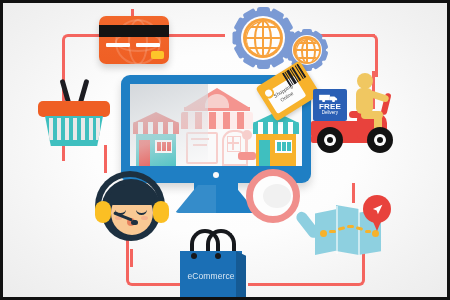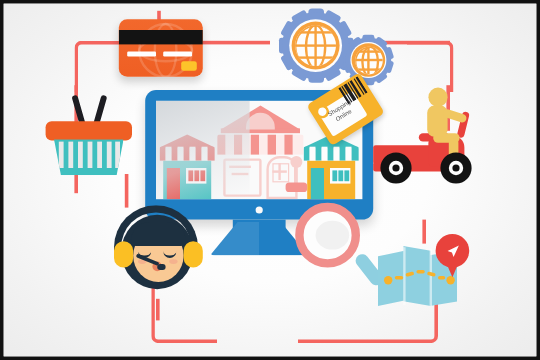--- a/index.html
+++ b/index.html
@@ -451,20 +451,30 @@
     </div>
   </div>
 
   <div id="scooter" class="abs nosel">
     <div class="sc-rack"></div>
     <div class="sc-deck"></div>
     <div class="sc-body"></div>
     <div class="sc-seat"></div>
     <div class="sc-handle"></div>
 
+    <div class="sc-box">
+      <svg class="sc-truck" viewBox="0 0 24 10">
+        <rect x="1" y="2" width="12" height="6" fill="#ffffff"></rect>
+        <path d="M13 4 h5 l3 2.5 v1.5 h-8 z" fill="#ffffff"></path>
+        <circle cx="6" cy="8.5" r="1.6" fill="#ffffff"></circle>
+        <circle cx="17" cy="8.5" r="1.6" fill="#ffffff"></circle>
+      </svg>
+      <div class="sc-free">FREE</div>
+      <div class="sc-deliv">Delivery</div>
+    </div>
 
     <div class="sc-leg"></div>
     <div class="sc-shin"></div>
     <div class="sc-torso"></div>
     <div class="sc-arm"></div>
     <div class="sc-head"></div>
 
     <div class="sc-wheel" style="left:6px;top:58px;">
       <div class="sc-hub"></div>
         <div class="sc-hub2"></div>
@@ -491,20 +501,29 @@
     <div class="ag-mic"></div>
   </div>
 
   <div id="magnifier" class="abs nosel">
     <div class="mg-handle"></div>
     <div class="mg-ring">
       <div class="mg-gloss"></div>
     </div>
   </div>
 
+  <div id="shopbag" class="abs nosel">
+    <div class="bg-handle" style="left:10px;top:0;"></div>
+    <div class="bg-handle" style="left:26px;top:0;"></div>
+    <div class="bg-body"></div>
+    <div class="bg-side"></div>
+    <div class="bg-knob" style="left:11px;top:24px;"></div>
+    <div class="bg-knob" style="left:35px;top:24px;"></div>
+    <div class="bg-label">eCommerce</div>
+  </div>
 
   <div id="map" class="abs nosel">
     <div class="mp-panel" style="left:0;top:10px;width:22px;height:46px;clip-path:polygon(0 10%,100% 0,100% 90%,0 100%);"></div>
     <div class="mp-panel" style="left:21px;top:6px;width:23px;height:50px;clip-path:polygon(0 0,100% 8%,100% 100%,0 92%);"></div>
     <div class="mp-panel" style="left:43px;top:10px;width:23px;height:46px;clip-path:polygon(0 8%,100% 0,100% 92%,0 100%);"></div>
     <div class="mp-fold" style="left:21px;top:7px;height:48px;"></div>
     <div class="mp-fold" style="left:43px;top:8px;height:48px;"></div>
 
     <div class="mp-dot" style="left:5px;top:31px;"></div>
     <div class="mp-dash" style="left:14px;top:31px;width:7px;"></div>

